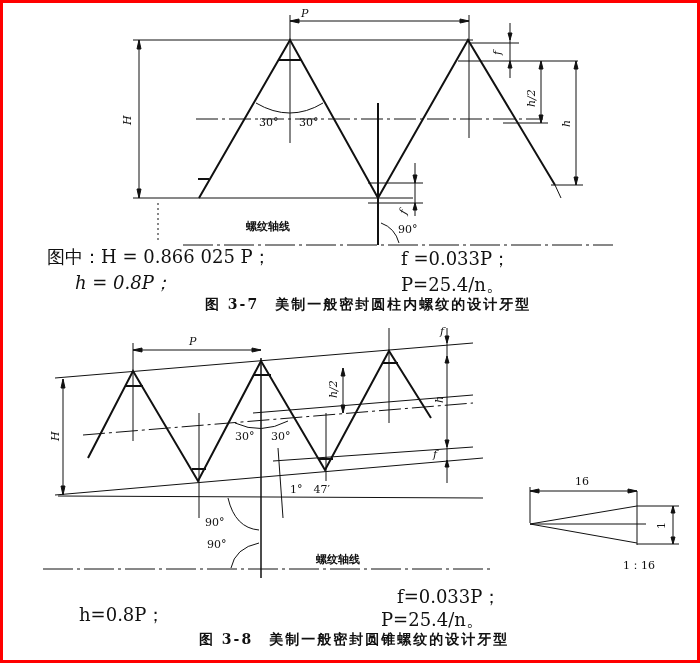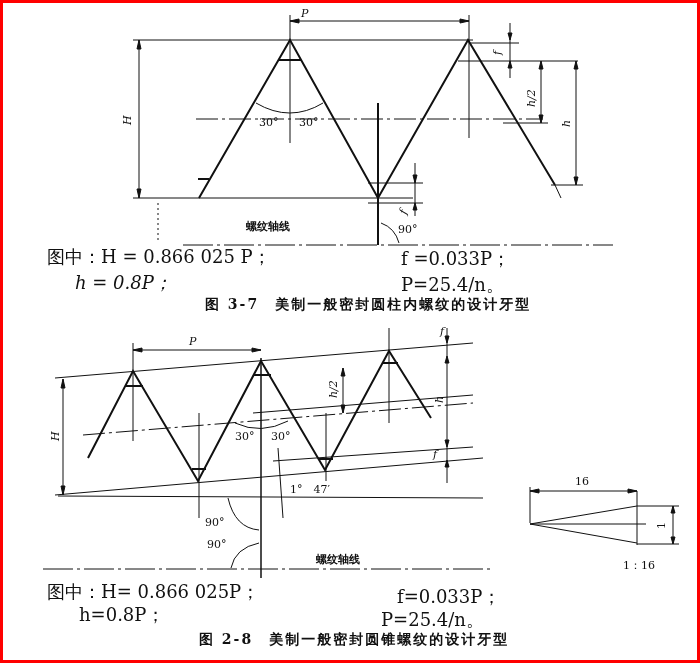--- a/index.html
+++ b/index.html
@@ -163,18 +163,17 @@
     <text class="lbl" x="268" y="437">30°</text>
     <text class="lbl" x="287" y="490">1°　47′</text>
     <text class="lbl" x="202" y="523">90°</text>
     <text class="lbl" x="204" y="545">90°</text>
     <text class="lbl" x="313" y="560" font-weight="bold">螺纹轴线</text>
     <text class="lbl" x="572" y="482">16</text>
     <text class="lbl" x="0" y="0" transform="translate(662,526) rotate(-90)">1</text>
     <text class="lbl" x="620" y="566">1：16</text>
   </svg>
 
-  <div class="t" style="left:44px;top:577px;">图中：H= 0.866 025P；</div>
   <div class="t" style="left:76px;top:600px;">h=0.8P；</div>
   <div class="t" style="left:394px;top:582px;">f=0.033P；</div>
   <div class="t" style="left:378px;top:605px;">P=25.4/n。</div>
-  <div class="cap" style="left:196px;top:628px;">图 2-8　美制一般密封圆锥螺纹的设计牙型</div>
+  <div class="cap" style="left:196px;top:628px;">图 3-8　美制一般密封圆锥螺纹的设计牙型</div>
 </div>
 
 </body></html>

